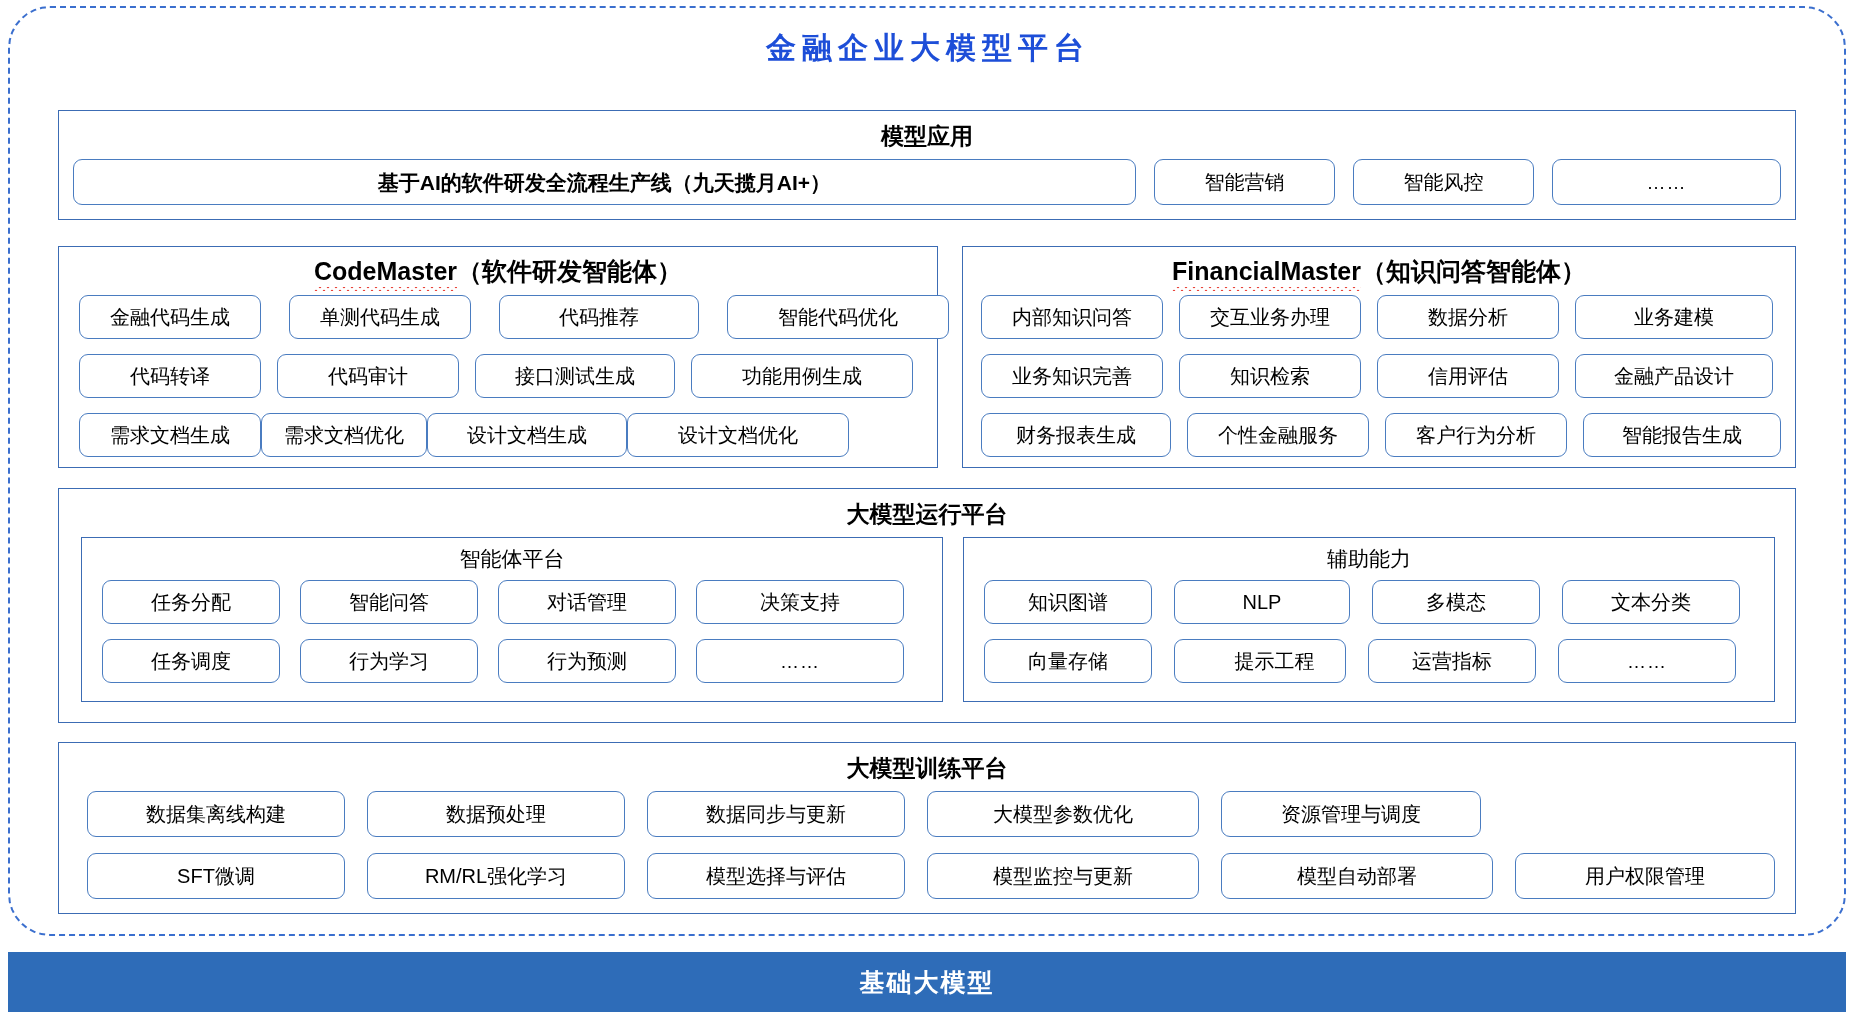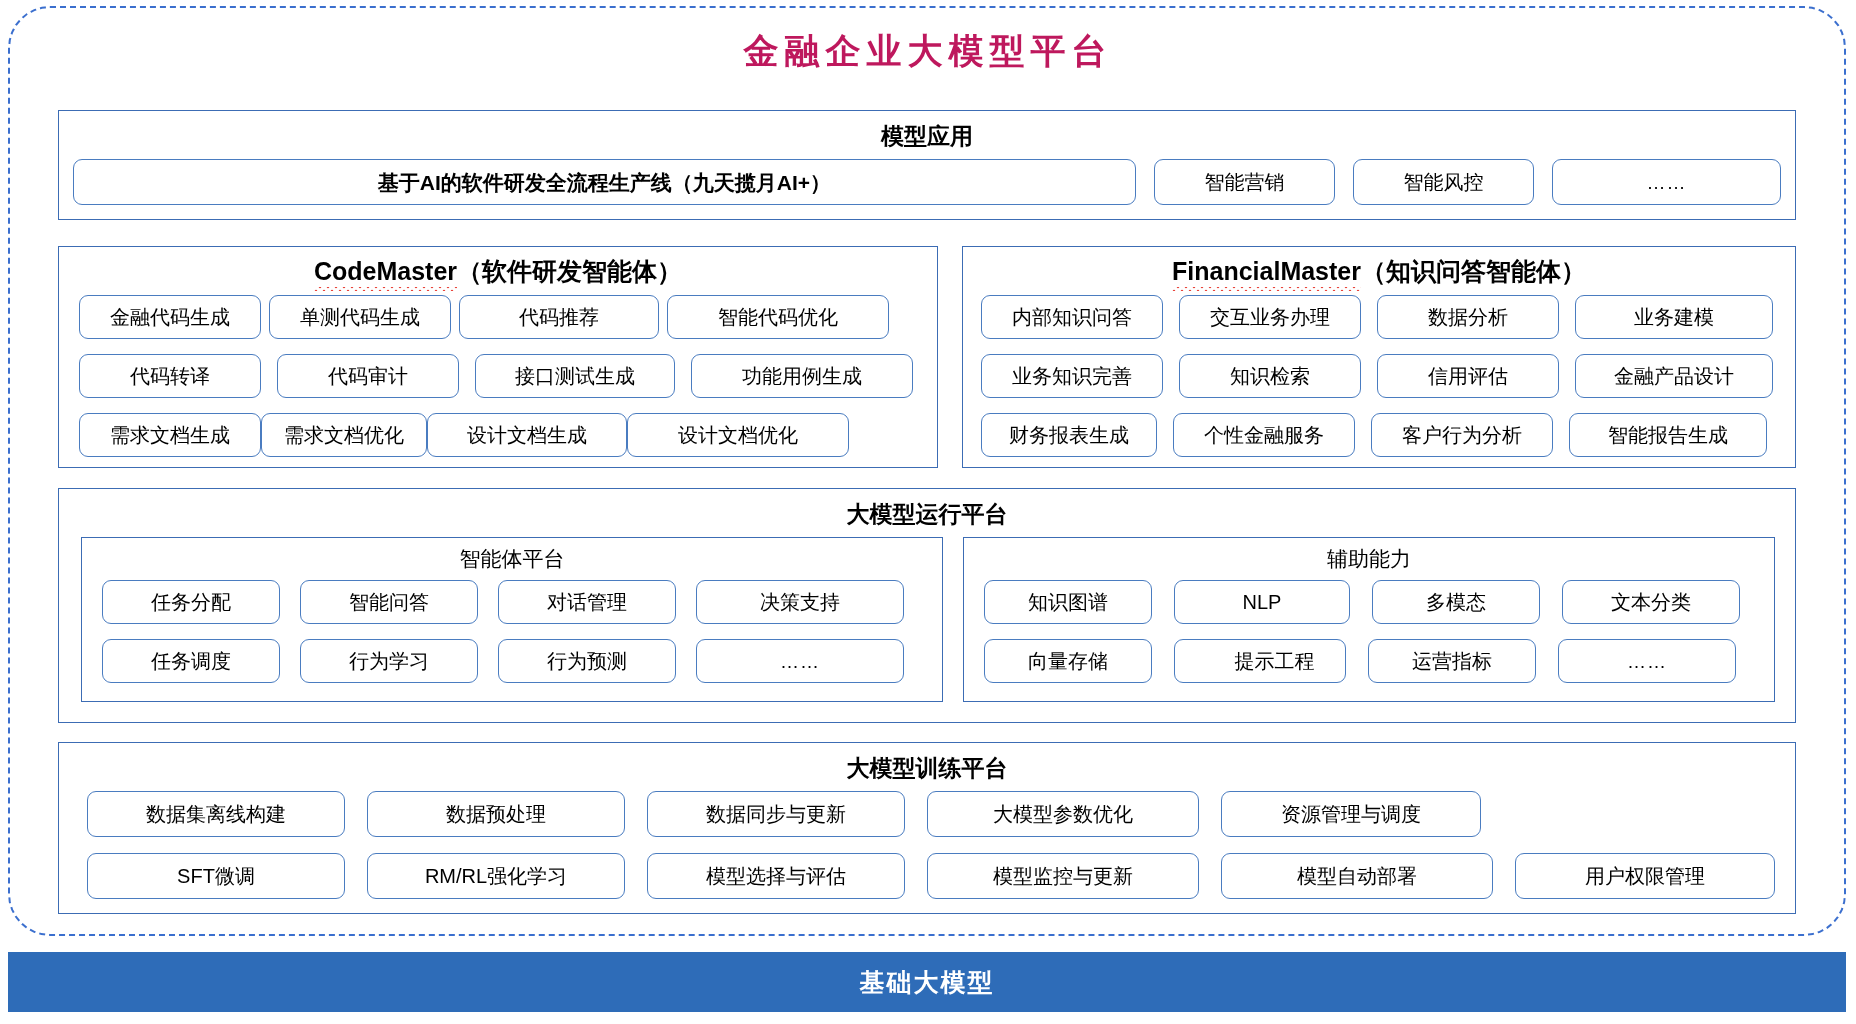--- a/index.html
+++ b/index.html
@@ -35,24 +35,24 @@
   }
 
   
   .main-title {
     position: absolute;
     left: 0;
     top: 28px;
     width: 1856px;
     text-align: center;
     font-family: "Liberation Serif", "DejaVu Serif", serif;
-    font-size: 35px;
+    font-size: 30px;
     font-weight: 700;
     letter-spacing: 6px;
-    color: #be185d;
+    color: #1d4ed8;
     white-space: nowrap;
   }
 
   
   .panel {
     position: absolute;
     box-sizing: border-box;
     border: 1.6px solid #3c6cb4;
     background: #ffffff;
   }
@@ -159,21 +159,21 @@
       <div class="pill" style="width:182px; height:46px;">智能风控</div>
       <div class="pill dots" style="width:230px; height:46px;">……</div>
     </div>
   </div>
 
   <div class="panel" style="left:58px; top:246px; width:880px; height:222px;">
     <div class="panel-title serif-like" style="margin-top:8px;">
       <span class="squiggle">CodeMaster</span><span>（软件研发智能体）</span>
     </div>
 
-    <div class="pill-row" style="left:20px; top:48px; gap:8px;">
+    <div class="pill-row" style="left:20px; top:48px; gap:28px;">
       <div class="pill" style="width:182px;height:44px;">金融代码生成</div>
       <div class="pill" style="width:182px;height:44px;">单测代码生成</div>
       <div class="pill" style="width:200px;height:44px;">代码推荐</div>
       <div class="pill" style="width:222px;height:44px;">智能代码优化</div>
     </div>
 
     <div class="pill-row" style="left:20px; top:107px; gap:16px;">
       <div class="pill" style="width:182px;height:44px;">代码转译</div>
       <div class="pill" style="width:182px;height:44px;">代码审计</div>
       <div class="pill" style="width:200px;height:44px;">接口测试生成</div>
@@ -201,21 +201,21 @@
     </div>
 
     <div class="pill-row" style="left:18px; top:107px; gap:16px;">
       <div class="pill" style="width:182px;height:44px;">业务知识完善</div>
       <div class="pill" style="width:182px;height:44px;">知识检索</div>
       <div class="pill" style="width:182px;height:44px;">信用评估</div>
       <div class="pill" style="width:198px;height:44px;">金融产品设计</div>
     </div>
 
     <div class="pill-row" style="left:18px; top:166px; gap:16px;">
-      <div class="pill" style="width:176px;height:44px;">财务报表生成</div>
+      <div class="pill" style="width:190px;height:44px;">财务报表生成</div>
       <div class="pill" style="width:182px;height:44px;">个性金融服务</div>
       <div class="pill" style="width:182px;height:44px;">客户行为分析</div>
       <div class="pill" style="width:198px;height:44px;">智能报告生成</div>
     </div>
   </div>
 
   <div class="panel" style="left:58px; top:488px; width:1738px; height:235px;">
     <div class="panel-title" style="margin-top:10px;">大模型运行平台</div>
 
     <div class="panel" style="left:22px; top:48px; width:862px; height:165px;">

